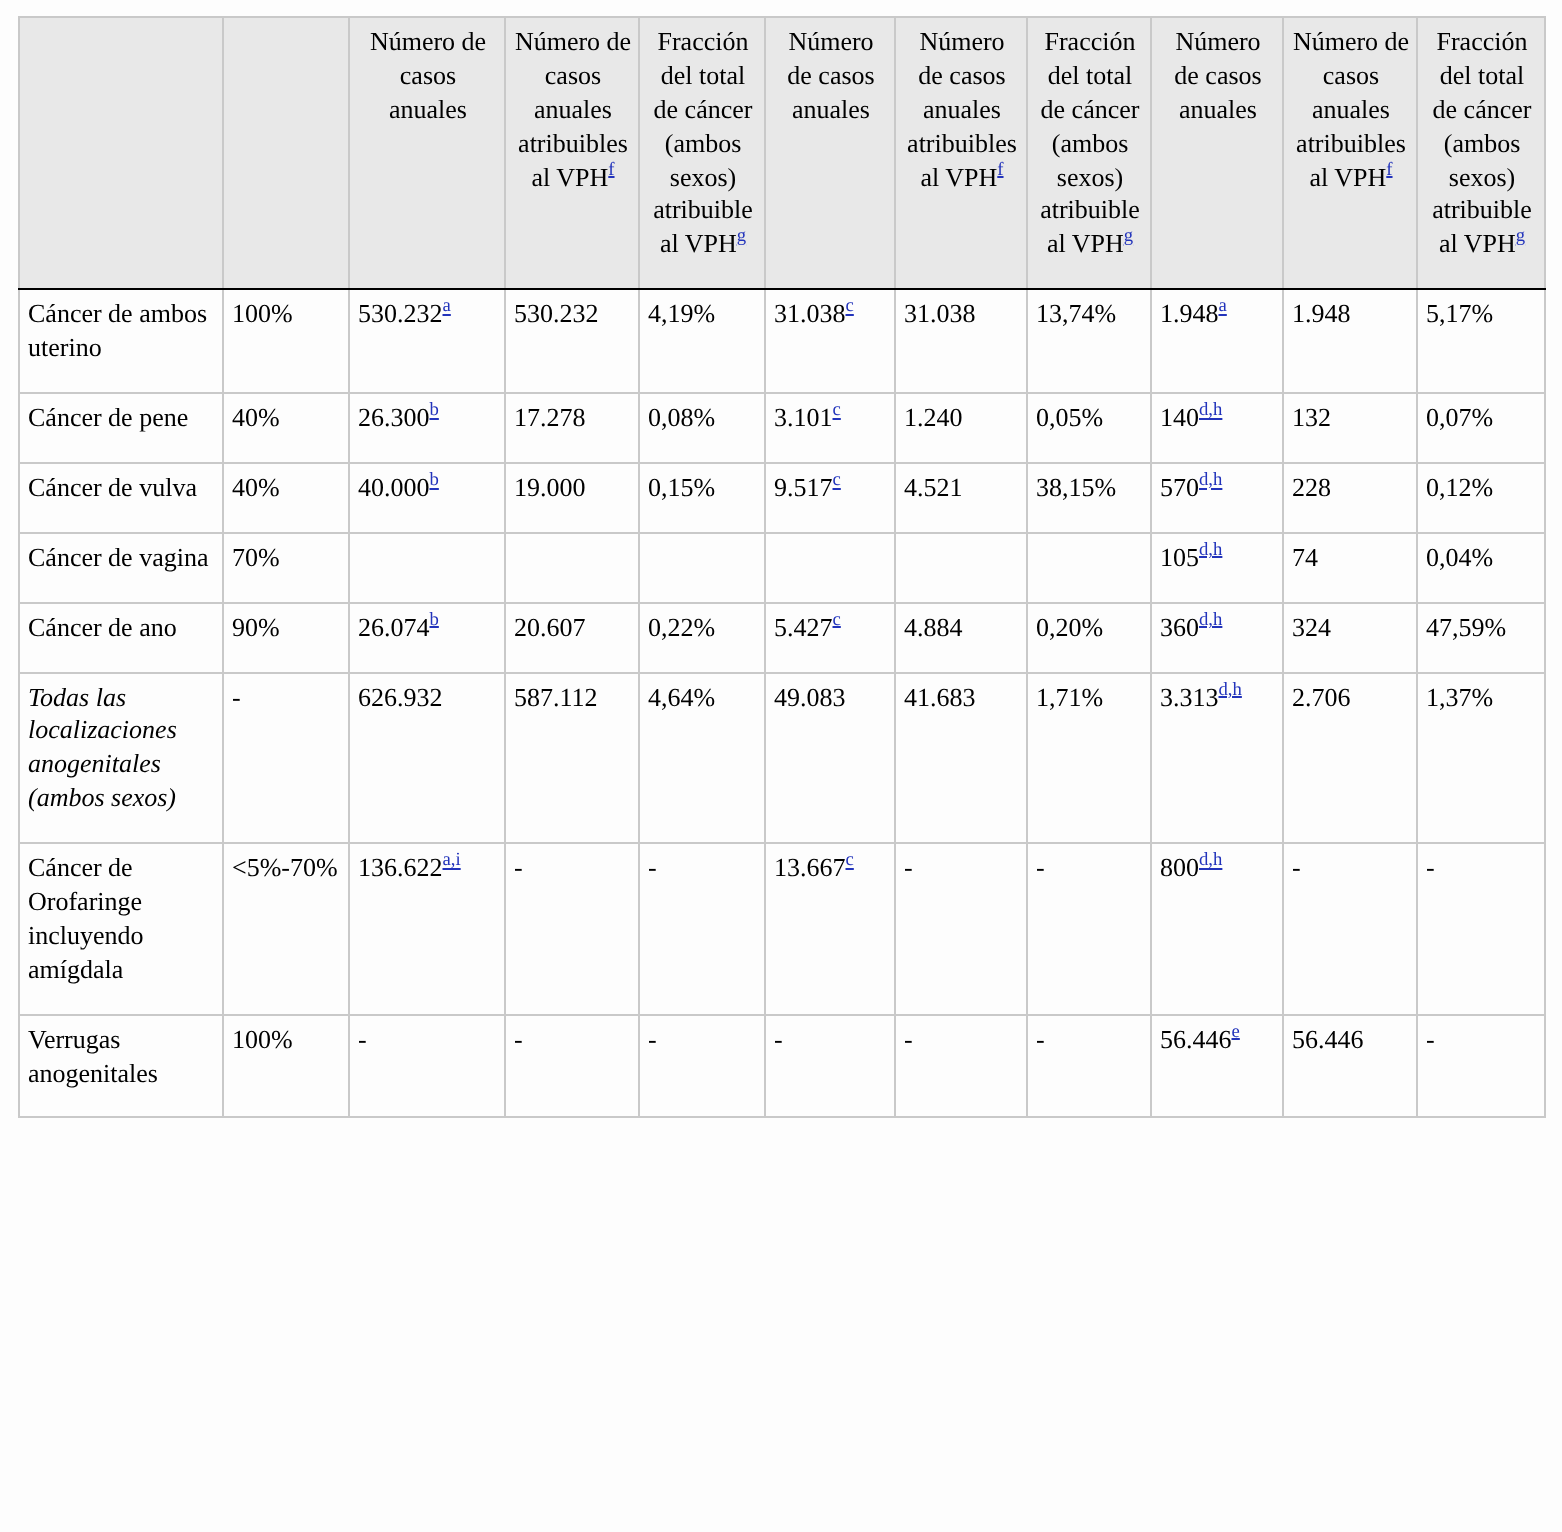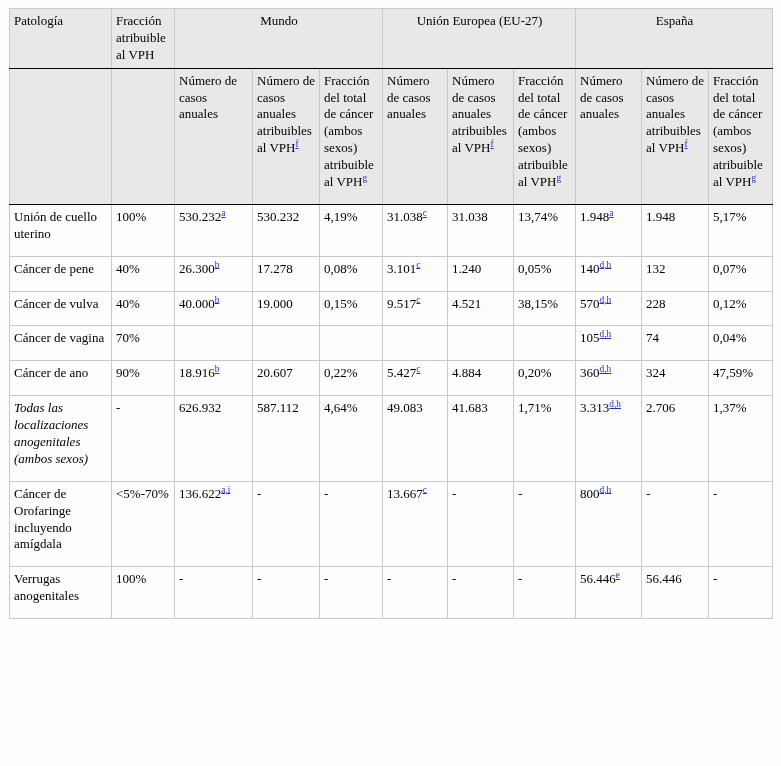--- a/index.html
+++ b/index.html
@@ -31,21 +31,21 @@
     border:1px solid var(--border-light);
     vertical-align:top;
     text-align:left;
     font-weight:normal;
     padding:4px 3px 13px 4px;
     overflow:hidden;
   }
   thead th{background:var(--header-bg);}
   tr.group-row th{border-bottom:1px solid var(--border-dark);padding-bottom:4px;}
   th.region{text-align:center;}
-  #sub-header-row th{border-bottom:1px solid var(--border-dark);}
+  #sub-header-row th{border-bottom:1px solid var(--border-dark);text-align:center;}
   td.italic{font-style:italic;}
   sup.ref{font-size:0.72em;line-height:0;}
   sup.ref a{color:var(--link);text-decoration:underline;cursor:pointer;}
 </style>
 </head>
 <body>
 
 <div class="page">
   <table class="burden">
     <colgroup>
@@ -55,45 +55,38 @@
       <col style="width:67px">
       <col style="width:63px">
       <col style="width:65px">
       <col style="width:66px">
       <col style="width:62px">
       <col style="width:66px">
       <col style="width:67px">
       <col style="width:64px">
     </colgroup>
     <thead>
-      <tr class="group-row">
-        <th>Patología</th>
-        <th>Fracción atribuible al VPH</th>
-        <th class="region" colspan="3">Mundo</th>
-        <th class="region" colspan="3">Unión Europea (EU-27)</th>
-        <th class="region" colspan="3">España</th>
-      </tr>
       <tr id="sub-header-row">
         <th></th>
         <th></th>
 
       <th><span>Número de casos anuales</span></th>
           <th><span>Número de casos anuales atribuibles al VPH</span><sup class="ref"><a>f</a></sup></th>
           <th><span>Fracción del total de cáncer (ambos sexos) atribuible al VPH</span><sup class="ref"><a>g</a></sup></th>
           <th><span>Número de casos anuales</span></th>
           <th><span>Número de casos anuales atribuibles al VPH</span><sup class="ref"><a>f</a></sup></th>
           <th><span>Fracción del total de cáncer (ambos sexos) atribuible al VPH</span><sup class="ref"><a>g</a></sup></th>
           <th><span>Número de casos anuales</span></th>
           <th><span>Número de casos anuales atribuibles al VPH</span><sup class="ref"><a>f</a></sup></th>
           <th><span>Fracción del total de cáncer (ambos sexos) atribuible al VPH</span><sup class="ref"><a>g</a></sup></th>
         </tr>
     </thead>
     <tbody id="table-body">
         <tr>
-          <td><span>Unión de cuello uterino</span></td>
+          <td><span>Cáncer de ambos uterino</span></td>
           <td><span>100%</span></td>
           <td><span>530.232</span><sup class="ref"><a>a</a></sup></td>
           <td><span>530.232</span></td>
           <td><span>4,19%</span></td>
           <td><span>31.038</span><sup class="ref"><a>c</a></sup></td>
           <td><span>31.038</span></td>
           <td><span>13,74%</span></td>
           <td><span>1.948</span><sup class="ref"><a>a</a></sup></td>
           <td><span>1.948</span></td>
           <td><span>5,17%</span></td>
@@ -133,21 +126,21 @@
           <td><span></span></td>
           <td><span></span></td>
           <td><span></span></td>
           <td><span>105</span><sup class="ref"><a>d,h</a></sup></td>
           <td><span>74</span></td>
           <td><span>0,04%</span></td>
         </tr>
         <tr>
           <td><span>Cáncer de ano</span></td>
           <td><span>90%</span></td>
-          <td><span>18.916</span><sup class="ref"><a>b</a></sup></td>
+          <td><span>26.074</span><sup class="ref"><a>b</a></sup></td>
           <td><span>20.607</span></td>
           <td><span>0,22%</span></td>
           <td><span>5.427</span><sup class="ref"><a>c</a></sup></td>
           <td><span>4.884</span></td>
           <td><span>0,20%</span></td>
           <td><span>360</span><sup class="ref"><a>d,h</a></sup></td>
           <td><span>324</span></td>
           <td><span>47,59%</span></td>
         </tr>
         <tr>

